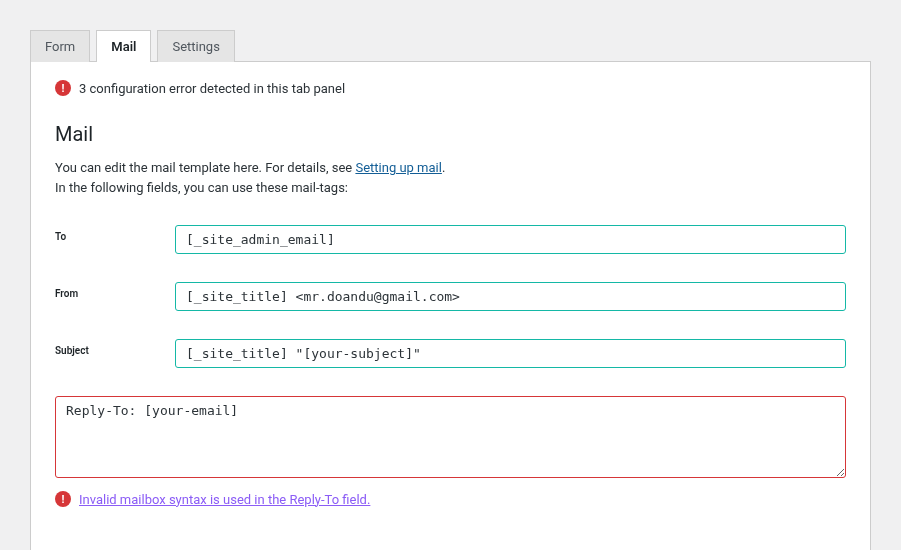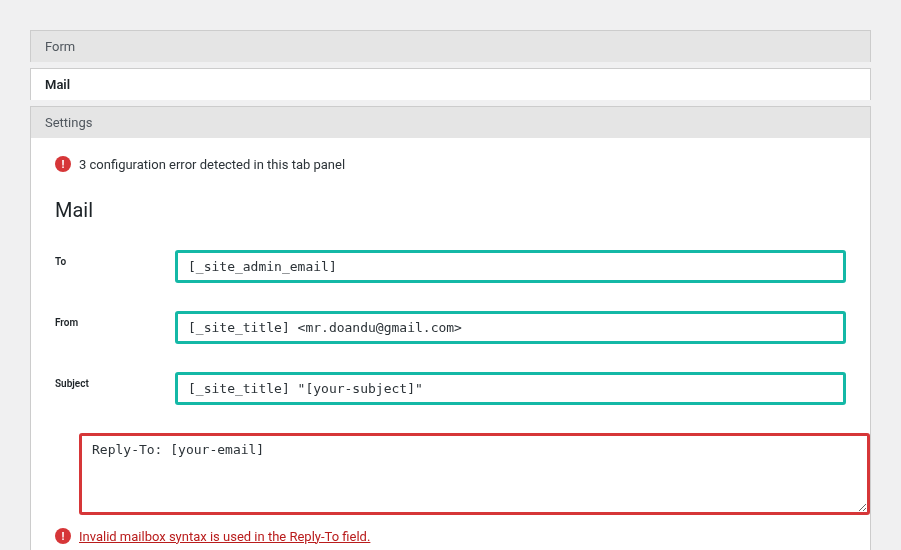--- a/index.html
+++ b/index.html
@@ -6,21 +6,20 @@
 body {
   background: #f0f0f1;
   font-family: -apple-system, BlinkMacSystemFont, "Segoe UI", Roboto, sans-serif;
   font-size: 13px;
   color: #2c3338;
   padding: 30px;
 }
 .tabs {
   display: flex;
   gap: 6px;
-  flex-direction: column;
 }
 .tab {
   background: #e5e5e5;
   border: 1px solid #cccccc;
   border-bottom: none;
   padding: 8px 14px;
   color: #50575e;
   cursor: pointer;
   font-size: 13px;
 }
@@ -88,45 +87,44 @@
   font-weight: 600;
   color: #1d2327;
   padding-top: 6px;
 }
 .form-field {
   flex: 1;
 }
 .form-field input[type="text"],
 .form-field textarea {
   width: 100%;
-  border: 3px solid #14b8a6;
+  border: 1px solid #14b8a6;
   border-radius: 3px;
   padding: 6px 10px;
   font-family: Consolas, Monaco, monospace;
   font-size: 13px;
   color: #2c3338;
   background: #fff;
 }
 .form-field textarea {
   height: 82px;
   resize: both;
-  margin-left: 24px;
 }
 .form-field textarea.error {
   border-color: #d63638;
 }
 .field-error {
   display: flex;
   align-items: center;
   gap: 8px;
   margin-top: 10px;
   font-size: 13px;
 }
 .field-error a {
-  color: #b91c1c;
+  color: #8b5cf6;
   text-decoration: underline;
 }
 </style>
 </head>
 <body>
 
 <div class="tabs">
   <div class="tab"><span>Form</span></div>
   <div class="tab active"><span>Mail</span></div>
   <div class="tab"><span>Settings</span></div>
@@ -134,20 +132,24 @@
 
 <div class="panel">
 
   <div class="alert">
     <span class="alert-icon">!</span>
     <span>3 configuration error detected in this tab panel</span>
   </div>
 
   <h3 class="section-title">Mail</h3>
 
+  <p class="desc">
+    <span>You can edit the mail template here. For details, see </span><a href="#">Setting up mail</a><span>.</span><br>
+    <span>In the following fields, you can use these mail-tags:</span>
+  </p>
 
   <div class="form-rows">
 
     <div class="form-row">
       <div class="form-label">To</div>
       <div class="form-field">
         <input type="text" value="[_site_admin_email]" style="">
       </div>
     </div>
 

